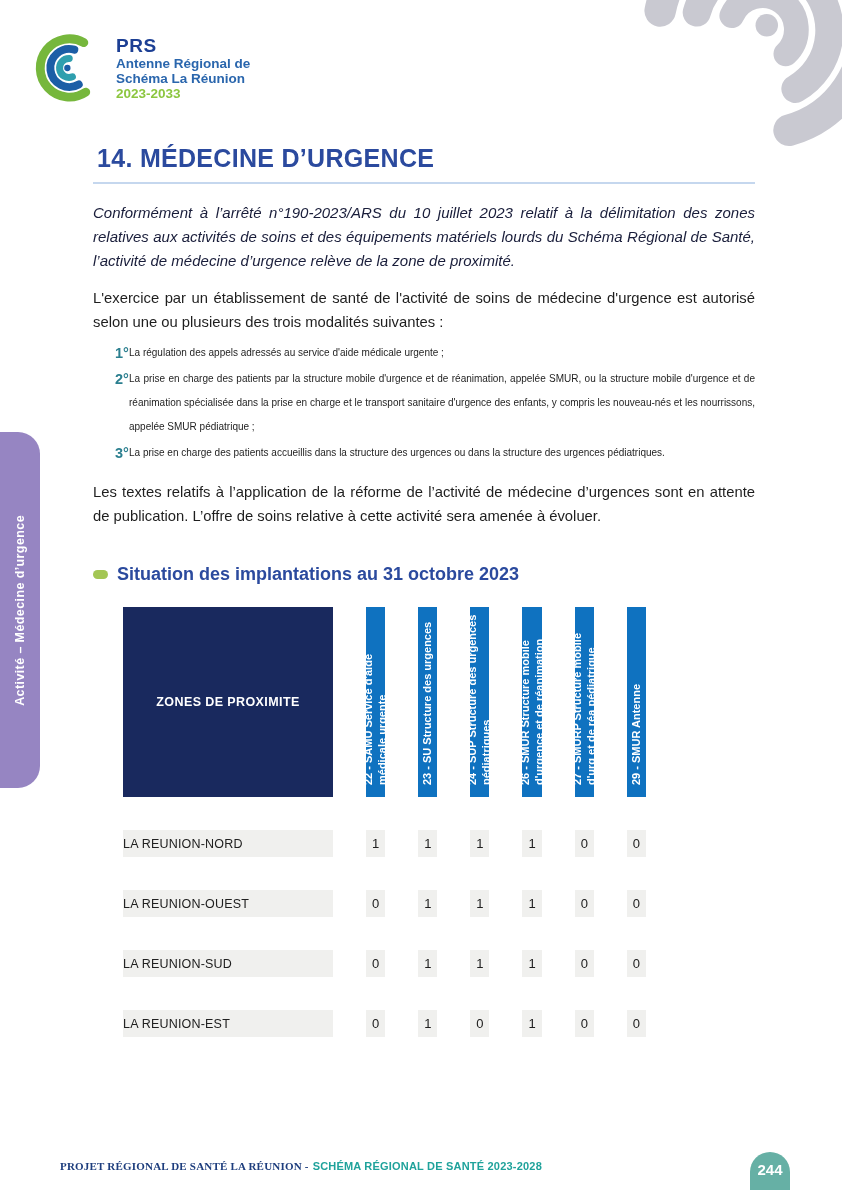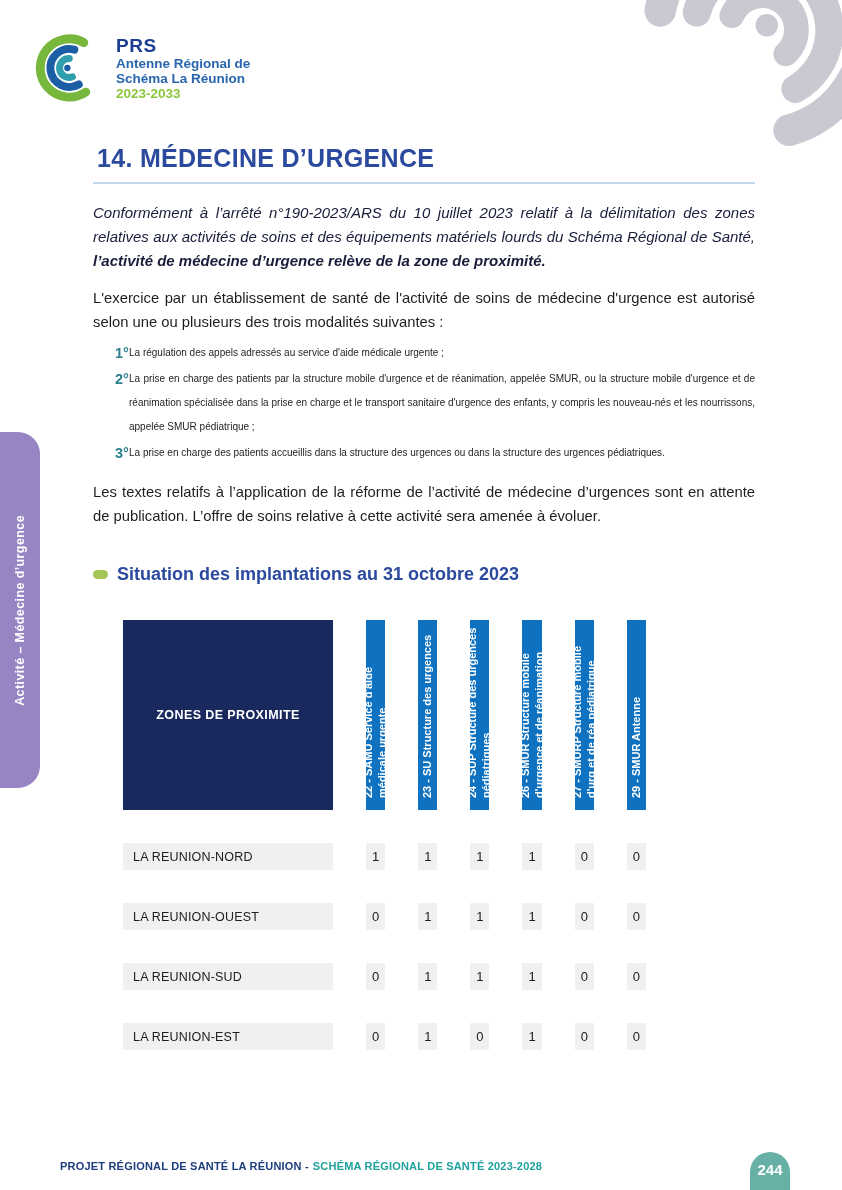--- a/index.html
+++ b/index.html
@@ -28,58 +28,58 @@
     color:#fff;font-size:12.5px;font-weight:bold;letter-spacing:.4px;white-space:nowrap;
   }
   
   .content{position:absolute;left:93px;top:140px;width:662px;}
   h1.title{margin:4px;font-size:25px;font-weight:600;color:#2b4a9e;letter-spacing:.3px;}
   .title-rule{border-bottom:2px solid #c5d7ee;margin-top:9px;}
   p.intro{
     margin:17px 0 0 0;font-style:italic;font-size:15px;line-height:24px;
     text-align:justify;color:#191d3a;
   }
-  p.intro b{font-weight:bold;}
+  p.intro b{font-weight:normal;}
   .sec-head{display:flex;align-items:center;margin-top:24px;}
   .bullet{width:15px;height:9px;border-radius:5px;background:#a3c654;margin-right:9px;flex:0 0 auto;}
   .sec-head h2{margin:0;font-size:18px;font-weight:bold;color:#2b4a9e;}
   p.body{margin:13px 0 0 0;font-size:14.8px;line-height:24px;text-align:justify;color:#1e1e1e;}
   .num-list{margin:7px 0 0 0;}
   .num-item{display:flex;margin-top:2px;}
   .num-item .num{flex:0 0 36px;padding-left:22px;box-sizing:border-box;
     color:#2b7f8f;font-weight:bold;font-size:14.5px;line-height:24px;}
   .num-item .txt{flex:1;font-size:10px;line-height:24px;text-align:justify;color:#1e1e1e;}
   
   .impl-table{
-    margin:35px 0 0 30px;width:523px;display:grid;
+    margin:22px 0 0 30px;width:523px;display:grid;
     grid-template-columns:210px repeat(6,1fr);
     grid-template-rows:190px repeat(4,27px);
     column-gap:5px;row-gap:4px;gap:33px;
   }
   .th-corner{
     background:#19295e;color:#fff;display:flex;align-items:center;justify-content:center;
     font-size:12.5px;font-weight:bold;letter-spacing:.4px;text-align:center;
   }
   .th-col{background:#0f72c0;display:flex;justify-content:center;overflow:hidden;}
   .th-col .vt{
     writing-mode:vertical-rl;transform:rotate(180deg);
     height:100%;box-sizing:border-box;padding:12px 0 6px 0;
     color:#fff;font-size:11px;font-weight:bold;line-height:13.5px;
   }
   .td-label{
     background:#f0f0ee;display:flex;align-items:center;
-    padding-left:10px;font-size:12.5px;color:#202020;letter-spacing:.2px;
+    padding-left:0;font-size:12.5px;color:#202020;letter-spacing:.2px;
   }
   .td-val{
     background:#f0f0ee;display:flex;align-items:center;justify-content:center;
     font-size:13px;color:#202020;
   }
   
   .footer{position:absolute;left:60px;top:1160px;font-size:11px;font-weight:bold;letter-spacing:.2px;white-space:nowrap;}
-  .footer .navy{color:#1d3d7d;margin-right:4px;}
+  .footer .navy{color:#1d3d7d;margin-right:4px;font-family:Liberation Serif, serif;}
   .footer .teal{color:#1fa29b;}
   .page-badge{
     position:absolute;left:750px;top:1152px;width:40px;height:38px;
     background:#66b0a5;border-radius:20px 20px 0 0;
     display:flex;align-items:flex-end;justify-content:center;
     color:#fff;font-size:15px;font-weight:bold;padding-bottom:12px;box-sizing:border-box;
   }
 </style>
 </head>
 <body>

